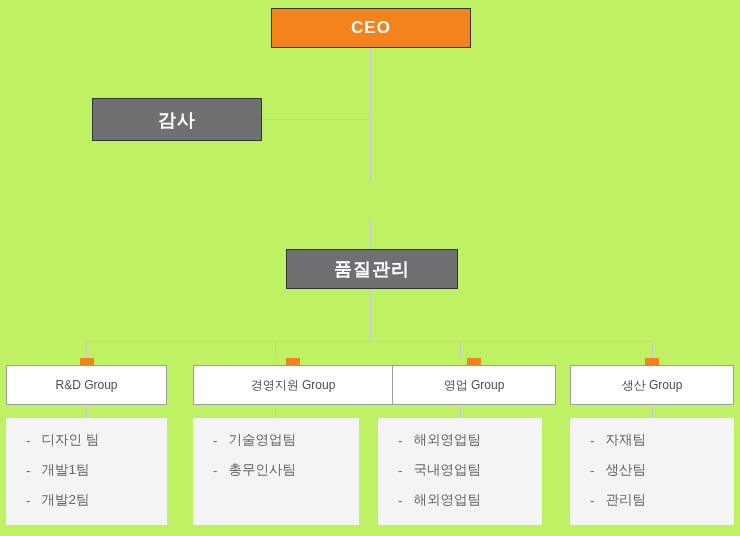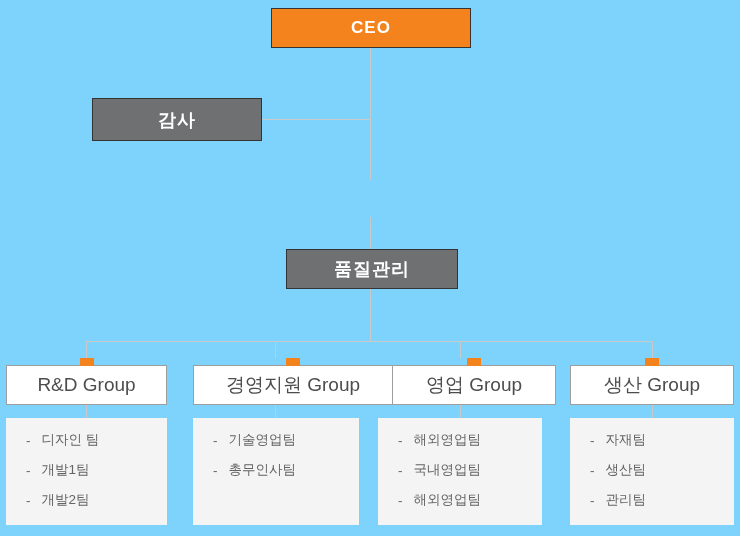--- a/index.html
+++ b/index.html
@@ -9,21 +9,21 @@
     --group-border:#9E9E9E;
     --line-gray:#C9C9C9;
     --panel-bg:#F4F4F5;
     --group-text:#4D4D4D;
     --team-text:#646464;
   }
   html,body{margin:0;padding:0;background:#ffffff;}
   .canvas{
     position:relative;
     width:740px;height:536px;
-    background:#7dd3fc;
+    background:#bef264;
     overflow:hidden;
     font-family:"Liberation Sans","DejaVu Sans",sans-serif;
   }
   .line{position:absolute;background:var(--line-gray);}
   .node{
     position:absolute;
     display:flex;align-items:center;justify-content:center;
     box-sizing:border-box;
     color:#ffffff;
     text-align:center;
@@ -38,21 +38,21 @@
     border:1px solid var(--box-dark-border);
     font-size:18px;font-weight:700;letter-spacing:1px;
   }
   .group-box{
     position:absolute;
     top:365px;height:40px;
     background:#ffffff;
     border:1px solid var(--group-border);
     box-sizing:border-box;
     display:flex;align-items:center;justify-content:center;
-    font-size:19px;color:var(--group-text);
+    font-size:12px;color:var(--group-text);
   }
   .group-tab{
     position:absolute;
     top:-8px;left:50%;transform:translateX(-50%);
     width:14px;height:8px;
     background:var(--accent-orange);
   }
   .panel{
     position:absolute;
     top:418px;height:107px;

